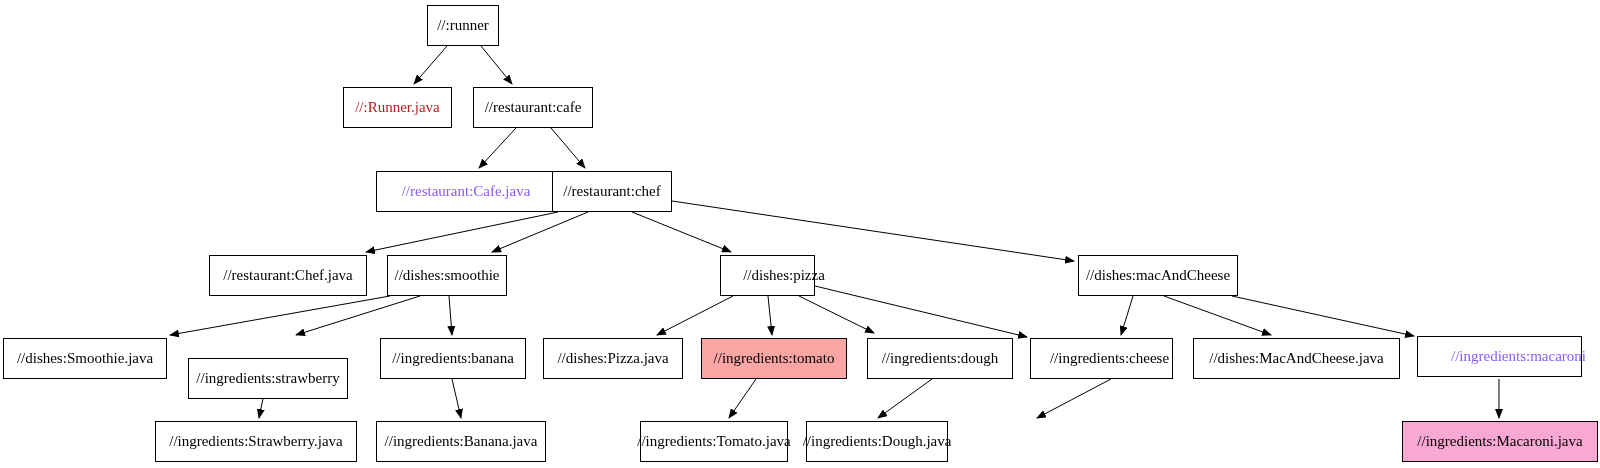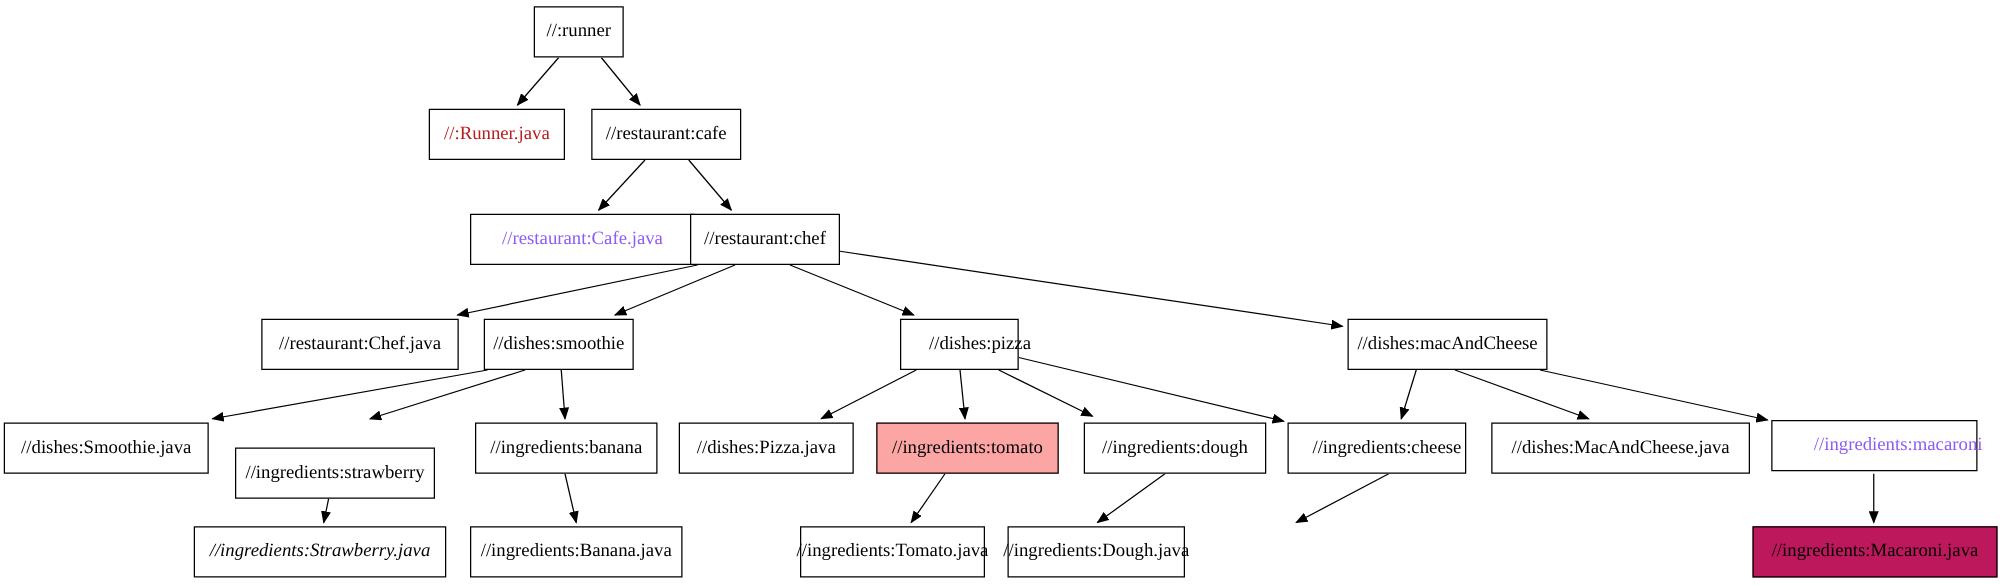--- a/index.html
+++ b/index.html
@@ -85,18 +85,18 @@
     <div class="graph-node" style="left: 1078px; top: 255px; width: 160px; height: 41px; border-color: rgb(0, 0, 0); background: rgb(255, 255, 255); color: rgb(0, 0, 0);">//dishes:macAndCheese</div>
     <div class="graph-node" style="left: 3px; top: 338px; width: 164px; height: 41px; border-color: rgb(0, 0, 0); background: rgb(255, 255, 255); color: rgb(0, 0, 0);">//dishes:Smoothie.java</div>
     <div class="graph-node" style="left: 188px; top: 338px; width: 160px; height: 41px; border-color: rgb(0, 0, 0); background: rgb(255, 255, 255); color: rgb(0, 0, 0); margin-top: 20px;">//ingredients:strawberry</div>
     <div class="graph-node" style="left: 380px; top: 338px; width: 146px; height: 41px; border-color: rgb(0, 0, 0); background: rgb(255, 255, 255); color: rgb(0, 0, 0);">//ingredients:banana</div>
     <div class="graph-node" style="left: 543px; top: 338px; width: 140px; height: 41px; border-color: rgb(0, 0, 0); background: rgb(255, 255, 255); color: rgb(0, 0, 0);">//dishes:Pizza.java</div>
     <div class="graph-node" style="left: 701px; top: 338px; width: 146px; height: 41px; border-color: rgb(0, 0, 0); background: #fca5a5; color: rgb(0, 0, 0);">//ingredients:tomato</div>
     <div class="graph-node" style="left: 867px; top: 338px; width: 146px; height: 41px; border-color: rgb(0, 0, 0); background: rgb(255, 255, 255); color: rgb(0, 0, 0);">//ingredients:dough</div>
     <div class="graph-node" style="left: 1030px; top: 338px; width: 143px; height: 41px; border-color: rgb(0, 0, 0); background: rgb(255, 255, 255); color: rgb(0, 0, 0); padding-left: 16px;">//ingredients:cheese</div>
     <div class="graph-node" style="left: 1193px; top: 338px; width: 207px; height: 41px; border-color: rgb(0, 0, 0); background: rgb(255, 255, 255); color: rgb(0, 0, 0);">//dishes:MacAndCheese.java</div>
     <div class="graph-node" style="left: 1417px; top: 336px; width: 165px; height: 41px; border-color: rgb(0, 0, 0); background: rgb(255, 255, 255); color: #8b5cf6; padding-left: 38px;">//ingredients:macaroni</div>
-    <div class="graph-node" style="left: 155px; top: 421px; width: 202px; height: 41px; border-color: rgb(0, 0, 0); background: rgb(255, 255, 255); color: rgb(0, 0, 0); font-style: italic;">//ingredients:Strawberry.java</div>
+    <div class="graph-node" style="left: 155px; top: 421px; width: 202px; height: 41px; border-color: rgb(0, 0, 0); background: rgb(255, 255, 255); color: rgb(0, 0, 0);">//ingredients:Strawberry.java</div>
     <div class="graph-node" style="left: 376px; top: 421px; width: 170px; height: 41px; border-color: rgb(0, 0, 0); background: rgb(255, 255, 255); color: rgb(0, 0, 0);">//ingredients:Banana.java</div>
     <div class="graph-node" style="left: 640px; top: 421px; width: 148px; height: 41px; border-color: rgb(0, 0, 0); background: rgb(255, 255, 255); color: rgb(0, 0, 0);">//ingredients:Tomato.java</div>
     <div class="graph-node" style="left: 806px; top: 421px; width: 142px; height: 41px; border-color: rgb(0, 0, 0); background: rgb(255, 255, 255); color: rgb(0, 0, 0);">//ingredients:Dough.java</div>
-    <div class="graph-node" style="left: 1402px; top: 421px; width: 196px; height: 41px; border-color: rgb(0, 0, 0); background: #be185d; color: rgb(0, 0, 0);">//ingredients:Macaroni.java</div>
+    <div class="graph-node" style="left: 1402px; top: 421px; width: 196px; height: 41px; border-color: rgb(0, 0, 0); background: #f9a8d4; color: rgb(0, 0, 0);">//ingredients:Macaroni.java</div>
   </div>
 
 </body></html>

